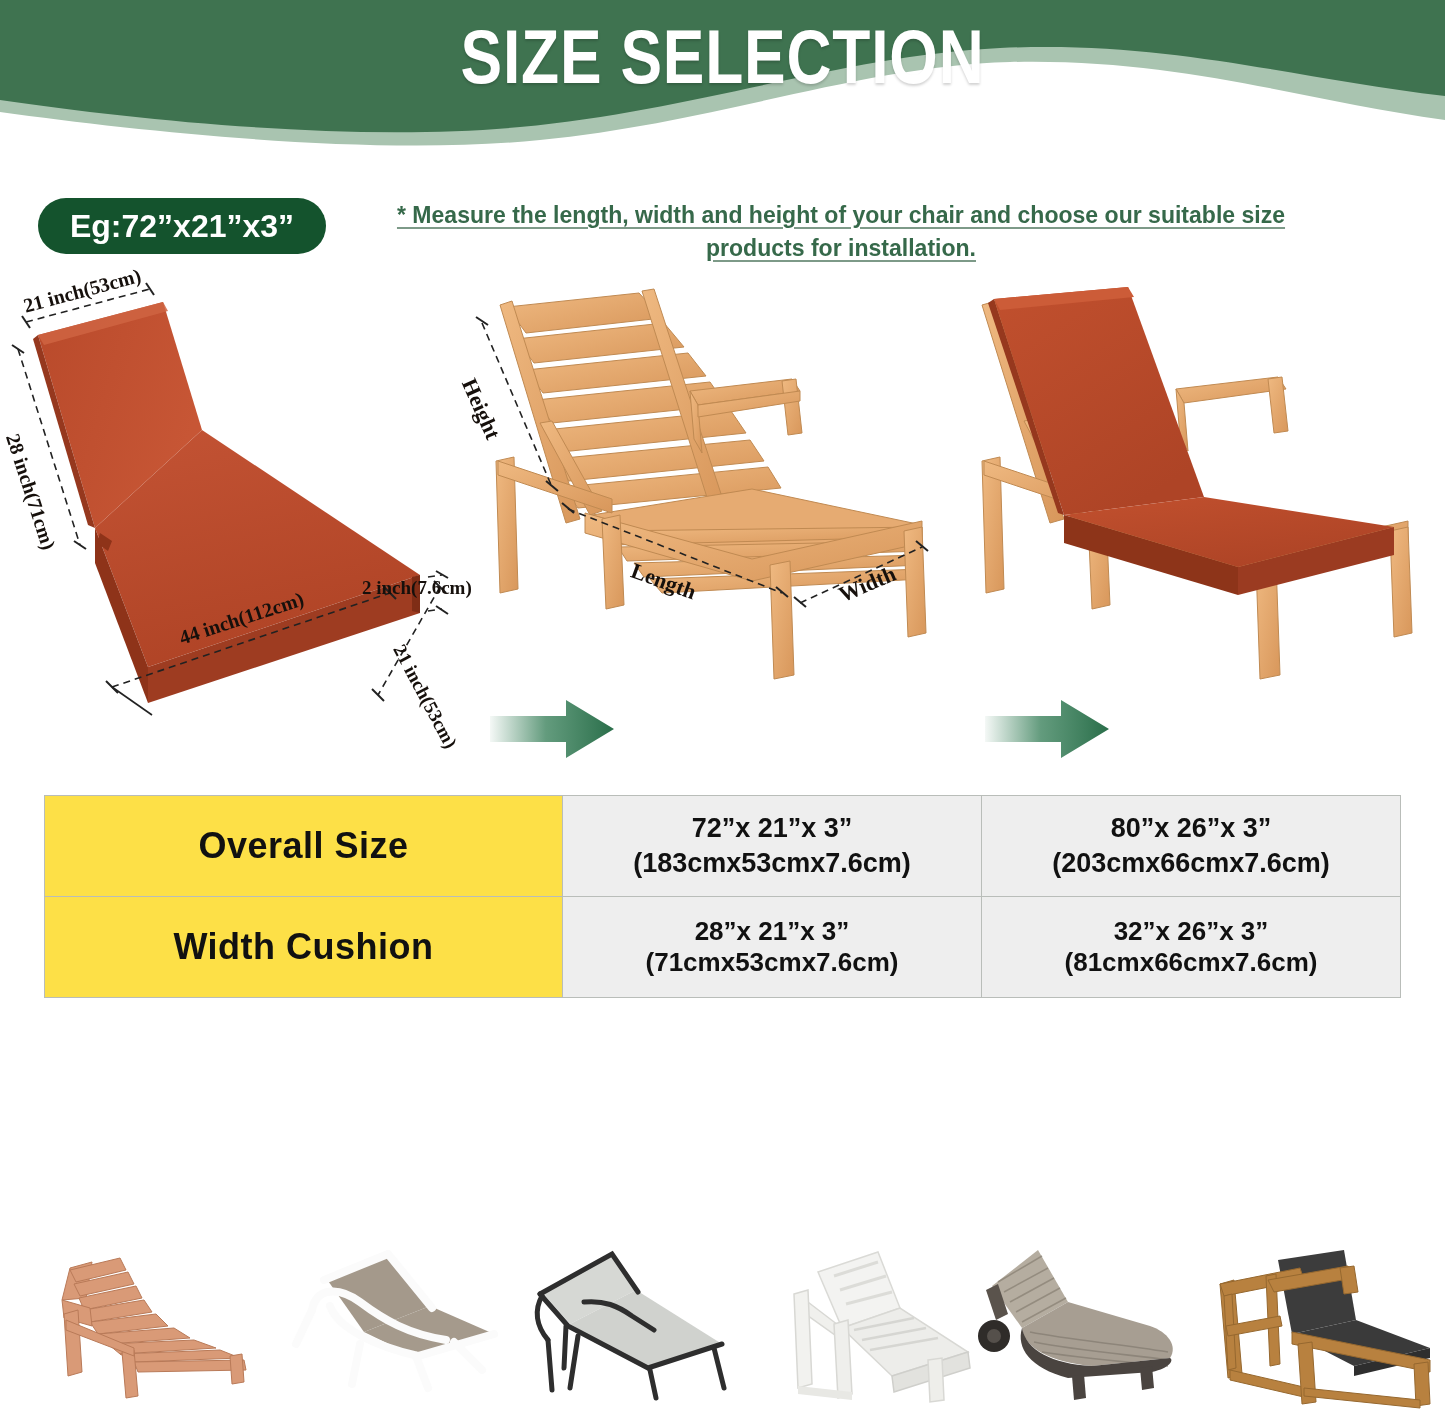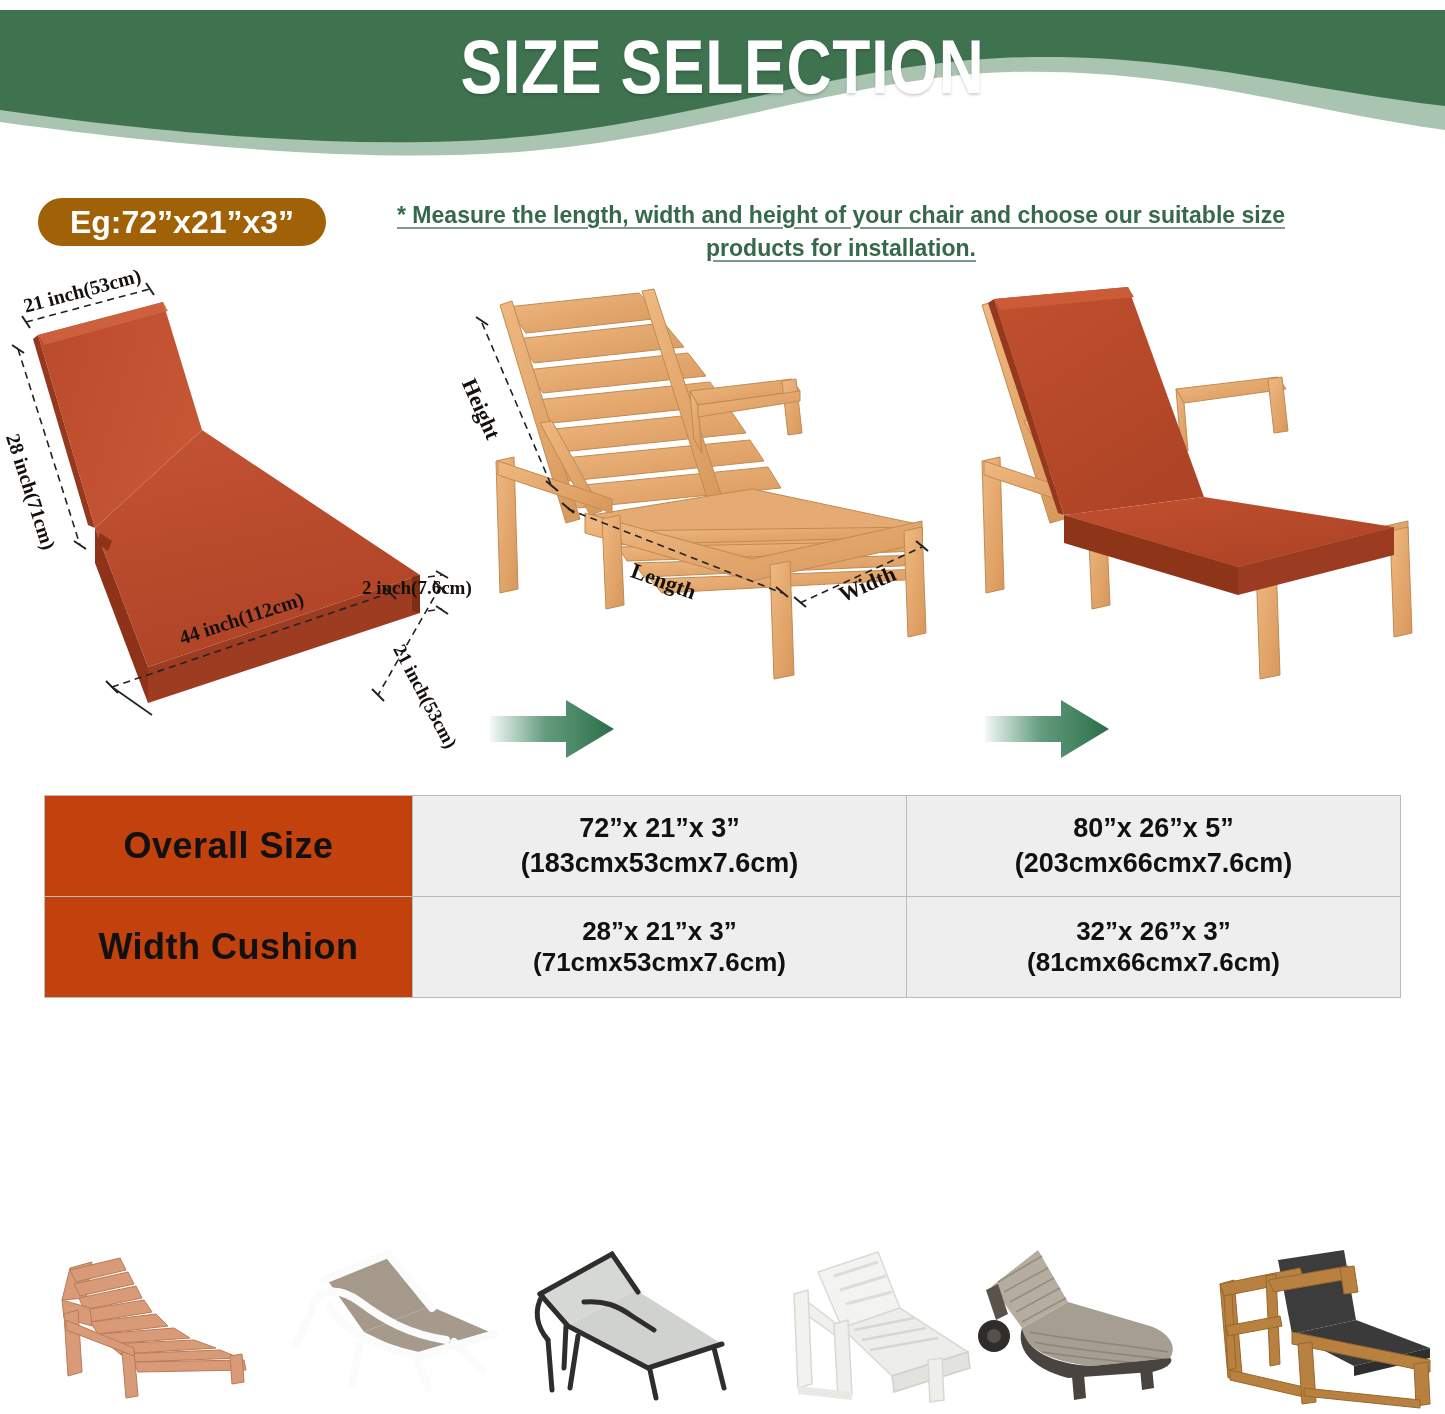--- a/index.html
+++ b/index.html
@@ -5,41 +5,41 @@
   * { box-sizing: border-box; margin: 0; padding: 0; }
   html, body {
     width: 1445px; height: 1414px;
     background: #ffffff;
     font-family: "Liberation Sans", sans-serif;
     overflow: hidden;
   }
   .page { position: relative; width: 1445px; height: 1414px; background: #fff; }
 
   
-  .header { position: absolute; left: 0; top: 0; width: 1445px; height: 185px; overflow: hidden; margin-top: 10px; }
+  .header { position: absolute; left: 0; top: 0; width: 1445px; height: 185px; overflow: hidden; }
   .header svg { position: absolute; left: 0; top: 0; }
   .header-title {
     position: absolute; left: 0; top: 14px; width: 1445px;
     text-align: center;
     font-family: "Liberation Sans Narrow", "Liberation Sans", sans-serif;
     font-weight: bold;
     font-size: 76px;
     line-height: 86px;
     letter-spacing: 1px;
     color: #ffffff;
     transform: scaleX(0.82);
     transform-origin: center top;
     text-shadow: 0 2px 3px rgba(0,0,0,0.18);
   }
 
   
   .eg-badge {
     position: absolute; left: 38px; top: 198px;
-    width: 288px; height: 48px;
-    background: #a16207;
+    width: 288px; height: 56px;
+    background: #14532d;
     border-radius: 28px;
     color: #fff;
     font-size: 32px;
     font-weight: bold;
     display: flex; align-items: center; justify-content: center;
     letter-spacing: 0px;
   }
   .note {
     position: absolute; left: 366px; top: 198px; width: 950px;
     text-align: center;
@@ -77,22 +77,22 @@
     border-collapse: collapse;
     table-layout: fixed;
   }
   .spec-table td {
     border: 1px solid #b9bdb9;
     vertical-align: middle;
     text-align: center;
     height: 101px;
   }
   .spec-table td.rowhdr {
-    width: 368px;
-    background: #c2410c;
+    width: 518px;
+    background: #fde047;
     font-family: "Liberation Sans Narrow", "Liberation Sans", sans-serif;
     font-weight: bold;
     font-size: 36px;
     color: #111;
     letter-spacing: 0.5px;
   }
   .spec-table td.val {
     background: #eeeeee;
     font-weight: bold;
     color: #111;
@@ -340,21 +340,21 @@
 
   <table class="spec-table">
     <tbody>
       <tr class="big">
         <td class="rowhdr">Overall Size</td>
         <td class="val">
           <span class="l1">72”x 21”x 3”</span>
           <span class="l2">(183cmx53cmx7.6cm)</span>
         </td>
         <td class="val">
-          <span class="l1">80”x 26”x 5”</span>
+          <span class="l1">80”x 26”x 3”</span>
           <span class="l2">(203cmx66cmx7.6cm)</span>
         </td>
       </tr>
       <tr class="small">
         <td class="rowhdr">Width Cushion</td>
         <td class="val">
           <span class="l1">28”x 21”x 3”</span>
           <span class="l2">(71cmx53cmx7.6cm)</span>
         </td>
         <td class="val">

